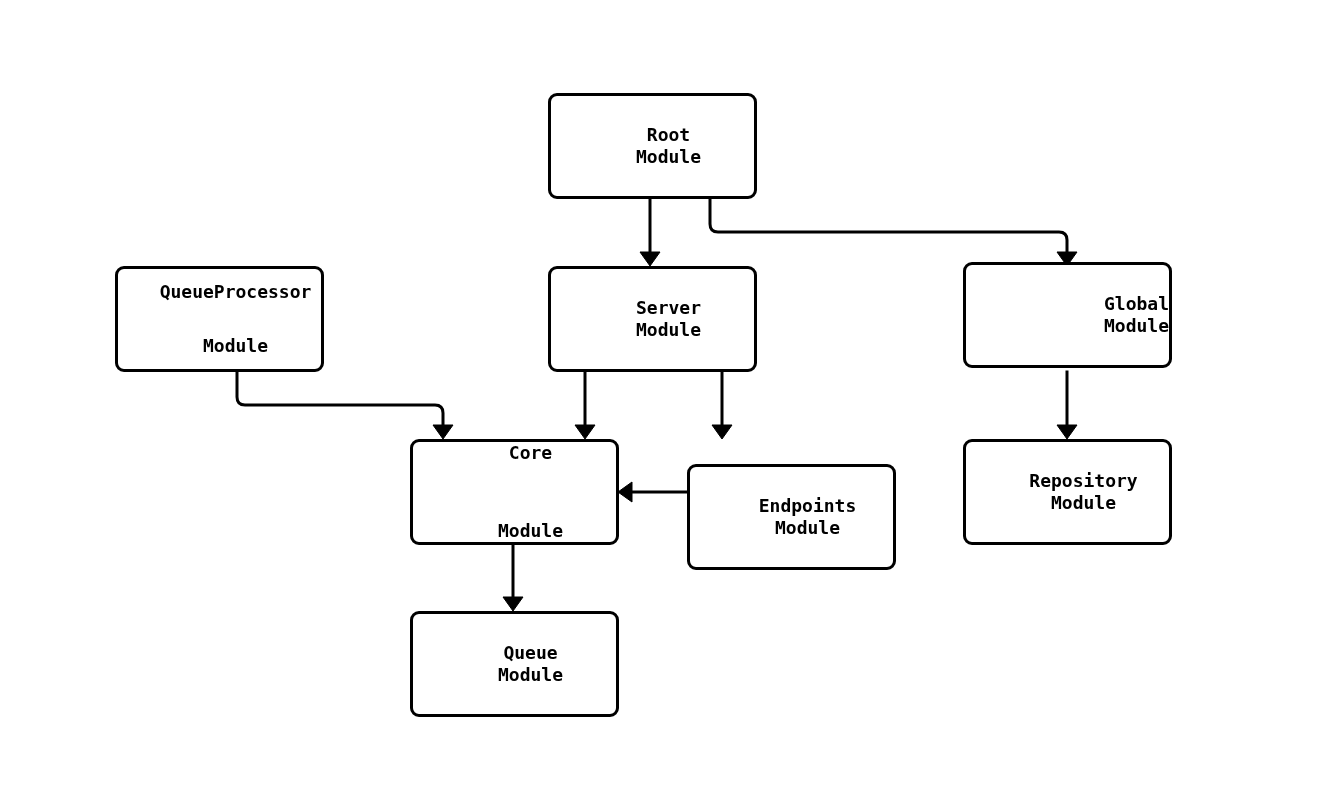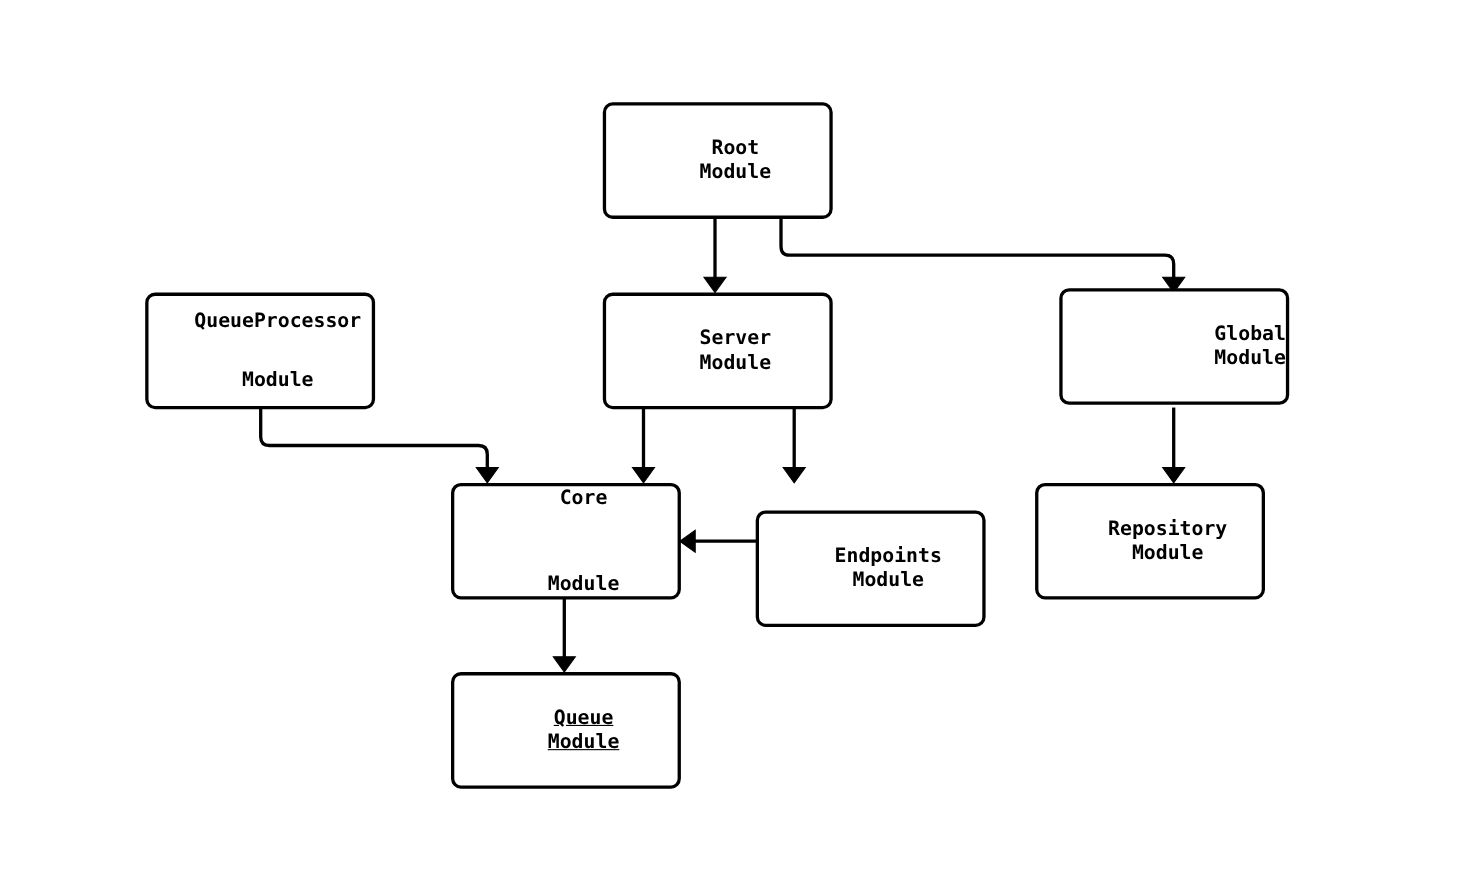--- a/index.html
+++ b/index.html
@@ -96,21 +96,21 @@
       <path d="M513,545 L513,597"></path>
       <polygon points="503,597 523,597 513,611"></polygon>
     </g>
   </svg>
 
   <div class="node" style="left:548px; top:93px;">
     <span>Root</span>
     <span>Module</span>
   </div>
 
-  <div class="node" style="left:132px; top:266px;gap:32px;">
+  <div class="node" style="left:115px; top:266px;gap:32px;">
     <span>QueueProcessor</span>
     <span>Module</span>
   </div>
 
   <div class="node" style="left:548px; top:266px;align-items:center;">
     <span>Server</span>
     <span>Module</span>
   </div>
 
   <div class="node" style="left:963px; top:262px;align-items:flex-end;">
@@ -121,23 +121,23 @@
   <div class="node" style="left:410px; top:439px;justify-content:space-between;">
     <span>Core</span>
     <span>Module</span>
   </div>
 
   <div class="node" style="left:687px; top:439px;margin-top:25px;">
     <span>Endpoints</span>
     <span>Module</span>
   </div>
 
-  <div class="node" style="left:941px; top:439px;text-align:right;">
+  <div class="node" style="left:963px; top:439px;text-align:right;">
     <span>Repository</span>
     <span>Module</span>
   </div>
 
-  <div class="node" style="left:410px; top:611px;text-decoration:underline;">
+  <div class="node" style="left:410px; top:611px;">
     <span>Queue</span>
     <span>Module</span>
   </div>
 
 </div>
 
 </body></html>

